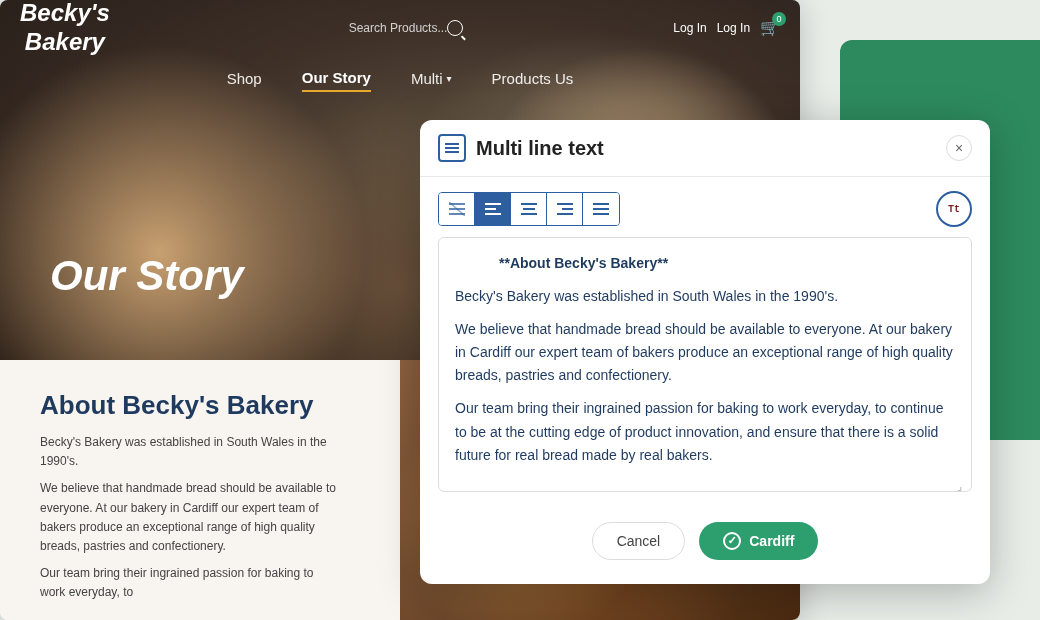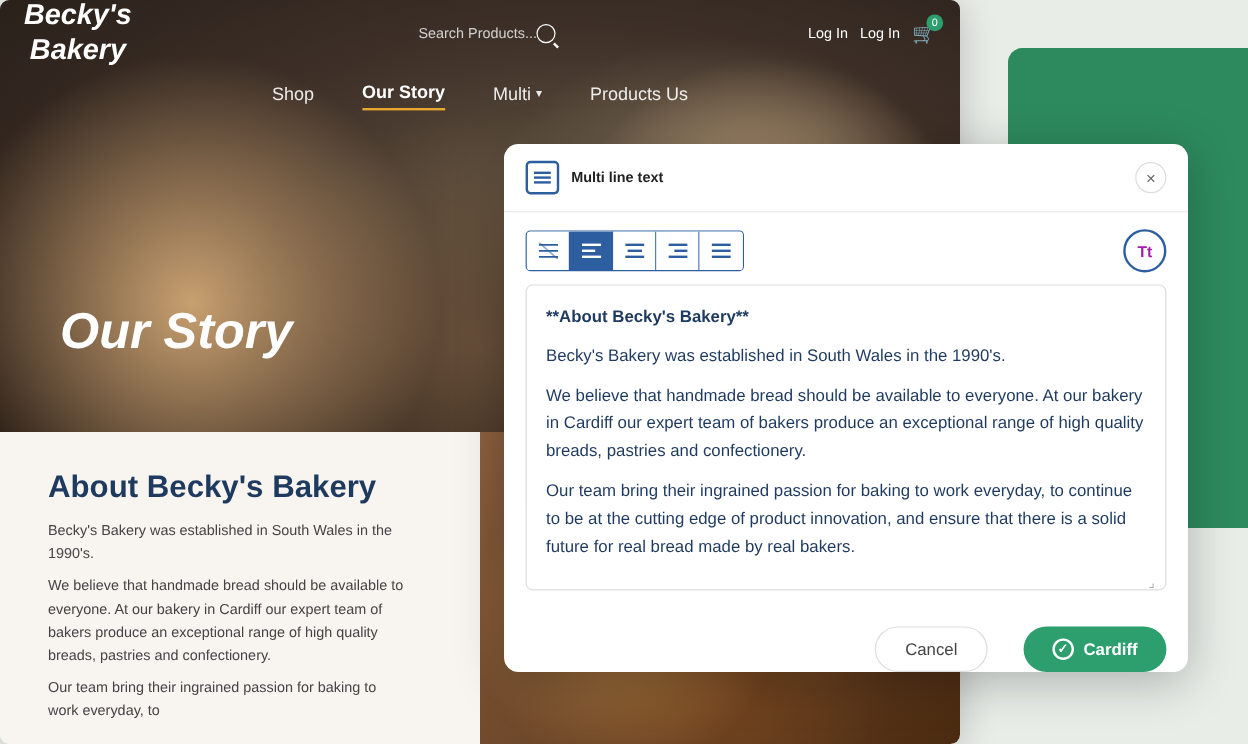--- a/index.html
+++ b/index.html
@@ -247,21 +247,21 @@
       border: 2px solid #2d5fa0;
       border-radius: 4px;
       display: flex;
       align-items: center;
       justify-content: center;
       color: #2d5fa0;
       font-size: 13px;
     }
 
     .modal-title {
-      font-size: 12px;
+      font-size: 20px;
       font-weight: 600;
       color: #222;
     }
 
     .modal-close {
       width: 26px; height: 26px;
       border-radius: 50%;
       border: 1px solid #ddd;
       display: flex;
       align-items: center;
@@ -314,23 +314,24 @@
     }
 
     .format-btn-circle {
       width: 36px; height: 36px;
       border: 2px solid #2d5fa0;
       border-radius: 50%;
       display: flex;
       align-items: center;
       justify-content: center;
       cursor: pointer;
-      color: #a21caf;
-      font-size: 13px;
+      color: #7f1d1d;
+      font-size: 10px;
       font-weight: 700;
+      font-family: Liberation Mono, monospace;
     }
 
     
     .text-content {
       border: 1px solid #ddd;
       border-radius: 6px;
       padding: 14px 16px;
       min-height: 220px;
       font-size: 14px;
       line-height: 1.65;
@@ -342,38 +343,39 @@
       margin-bottom: 10px;
       color: #1e3a5f;
     }
 
     .text-content p:last-child {
       margin-bottom: 0;
     }
 
     .text-content p.bold {
       font-weight: 700;
+      margin-left: 44px;
     }
 
     .resize-handle {
       position: absolute;
       bottom: 2px; right: 2px;
       width: 12px; height: 12px;
       cursor: se-resize;
       color: #aaa;
       font-size: 11px;
     }
 
     
     .modal-footer {
       display: flex;
       align-items: center;
-      justify-content: flex-end;
-      gap: 30px;
-      padding: 16px 18px 0;
+      justify-content: center;
+      gap: 14px;
+      padding: 16px 18px 24px;
     }
 
     .btn-cancel {
       padding: 10px 24px;
       border-radius: 24px;
       border: 1px solid #ddd;
       background: white;
       color: #444;
       font-size: 14px;
       font-weight: 500;

